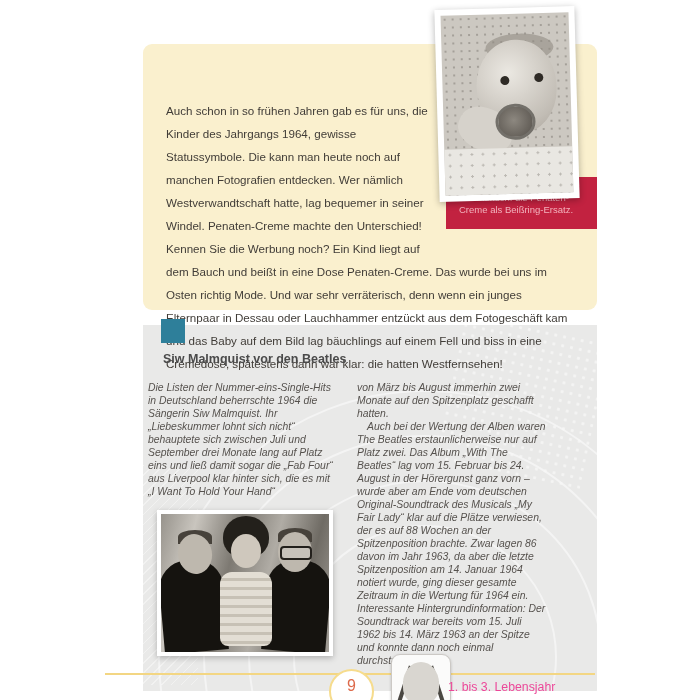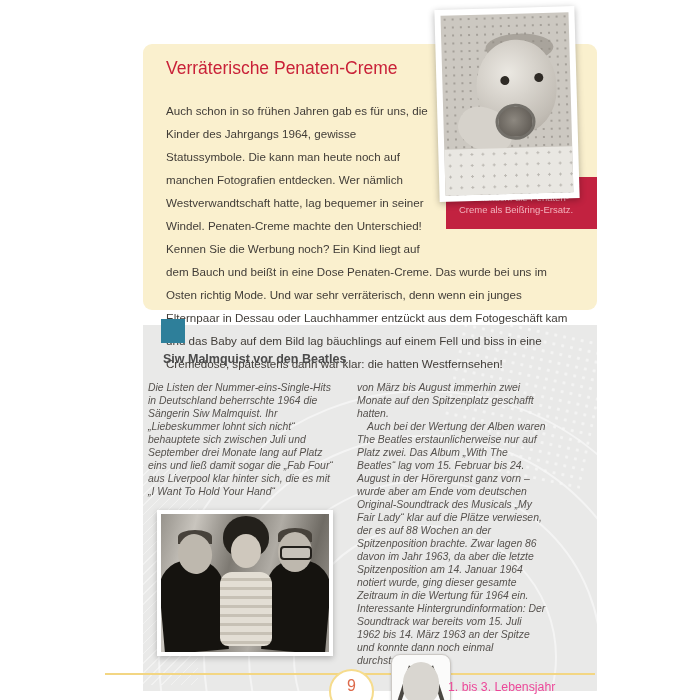--- a/index.html
+++ b/index.html
@@ -113,21 +113,20 @@
   .m-strap.l{left:10px;top:10px;transform:rotate(18deg);}
   .m-strap.r{left:44px;top:10px;transform:rotate(-18deg);}
   .chapter-label{position:absolute;left:448px;top:680px;font-size:12.3px;color:#ec4899;z-index:3;}
 </style>
 </head>
 <body>
 
 <div class="canvas">
 
   <div class="yellow-box"></div>
-  <h1 class="article-title">Verräterische Penaten-Creme</h1>
   <div class="article-body">
     <div class="photo-reserve"></div>
     <span>Auch schon in so frühen Jahren gab es für uns, die Kinder des Jahrgangs 1964, gewisse Statussymbole. Die kann man heute noch auf manchen Fotografien entdecken. Wer nämlich Westverwandtschaft hatte, lag bequemer in seiner Windel. Penaten-Creme machte den Unterschied! Kennen Sie die Werbung noch? Ein Kind liegt auf dem Bauch und beißt in eine Dose Penaten-Creme. Das wurde bei uns im Osten richtig Mode. Und war sehr verräterisch, denn wenn ein junges Elternpaar in Dessau oder Lauchhammer entzückt aus dem Fotogeschäft kam und das Baby auf dem Bild lag bäuchlings auf einem Fell und biss in eine Cremedose, spätestens dann war klar: die hatten Westfernsehen!</span>
   </div>
 
   <div class="caption-box">
     <span>Verräterisch: die Penaten-Creme als Beißring-Ersatz.</span>
   </div>
 
   <div class="baby-photo">

